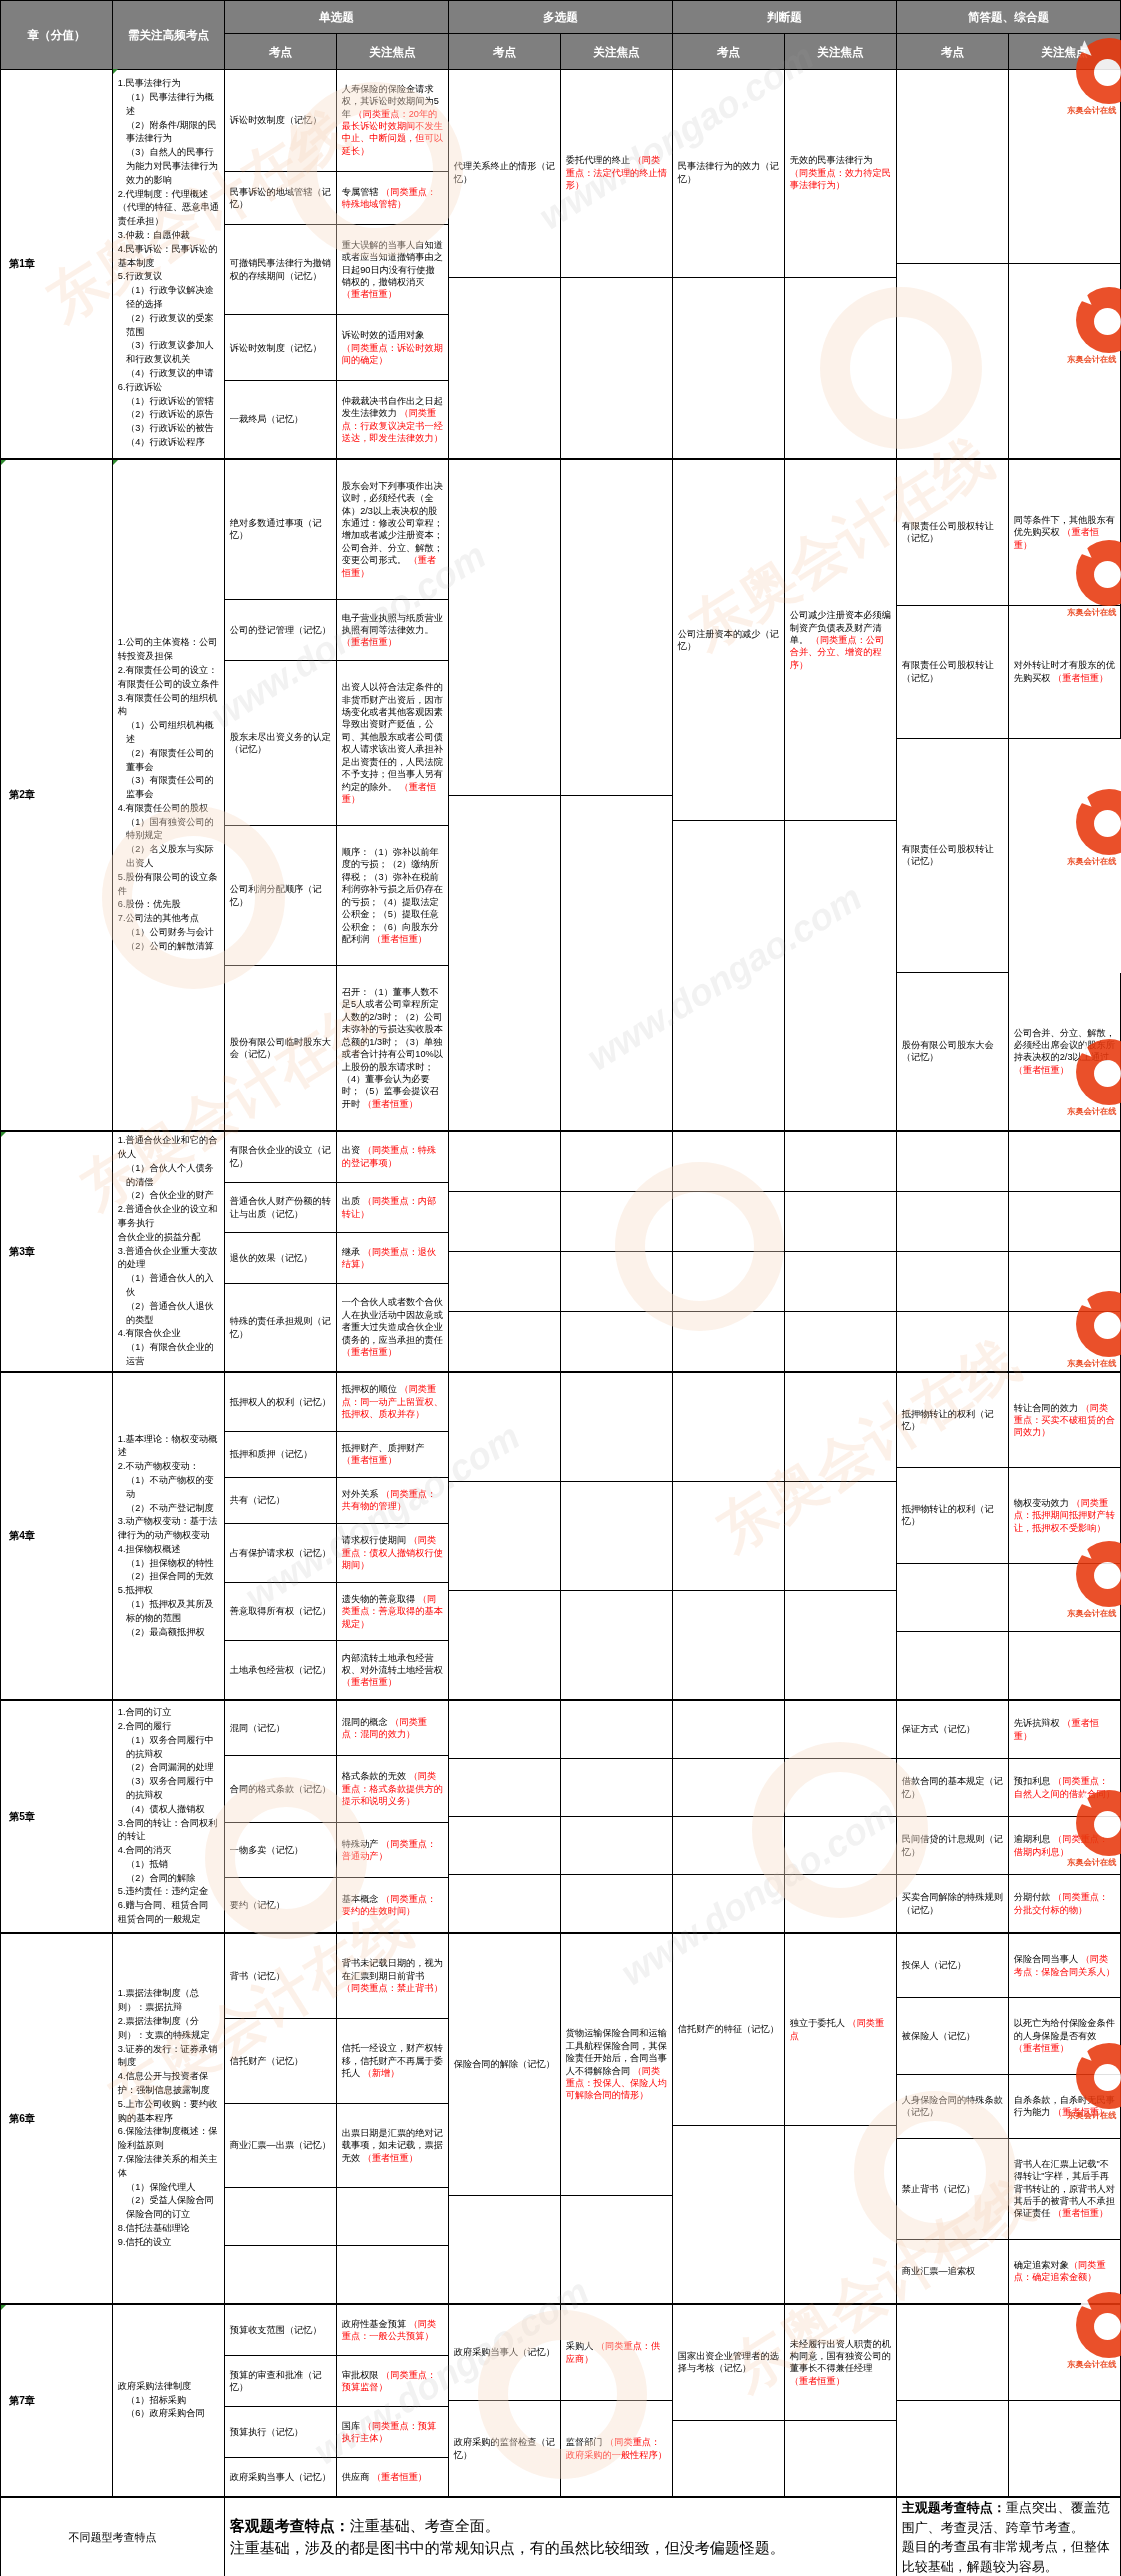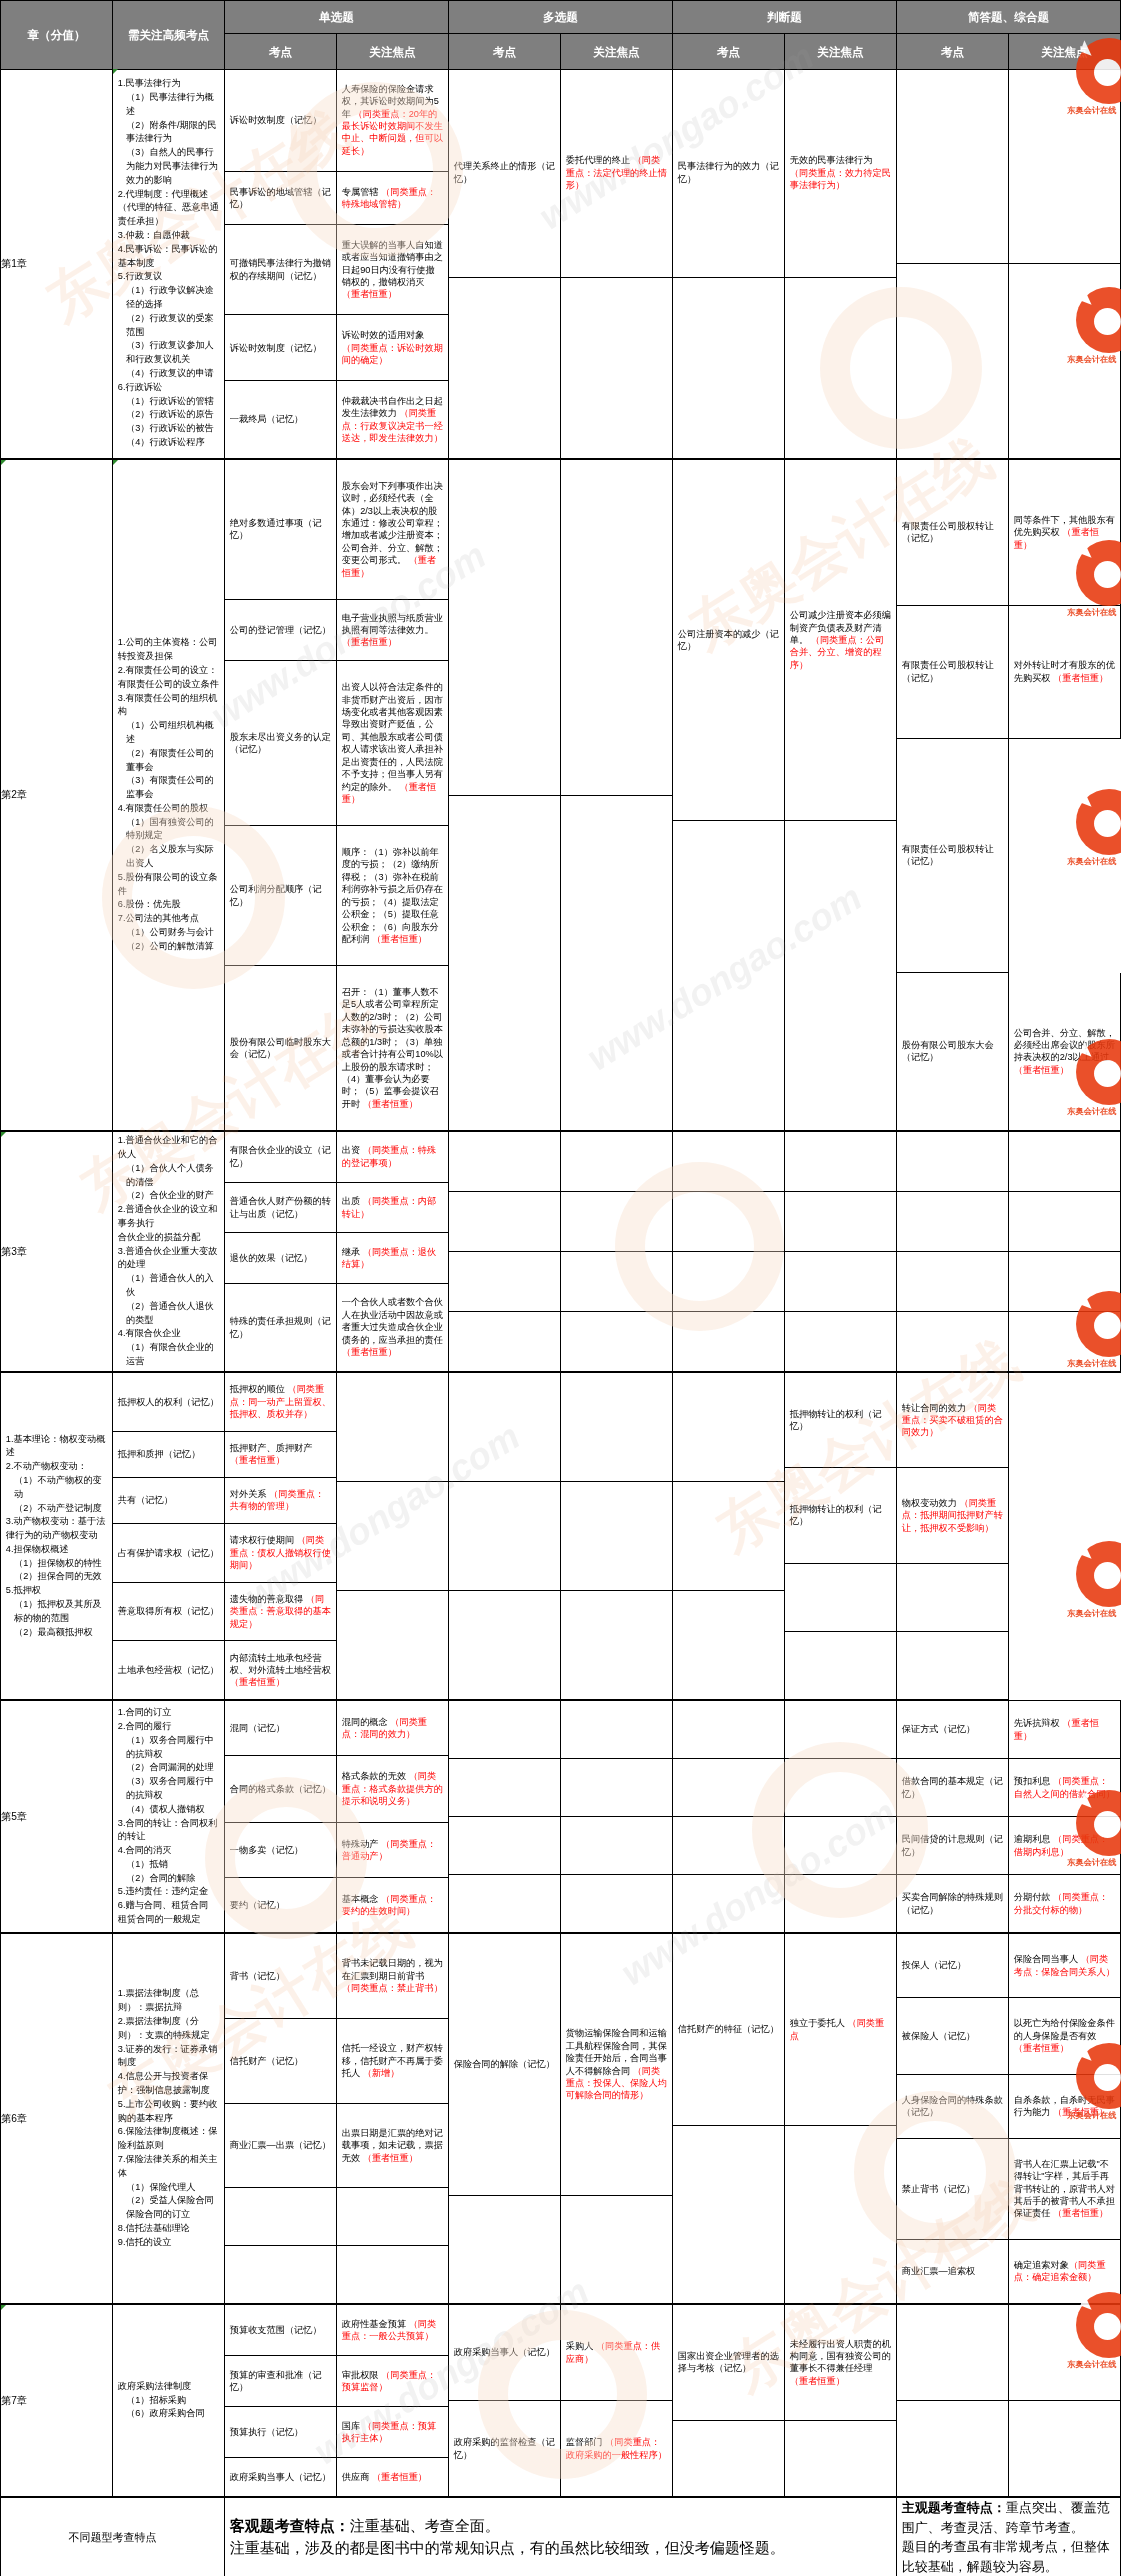--- a/index.html
+++ b/index.html
@@ -12,21 +12,21 @@
      padding:3.4px 4.8px;font-size:9.2px;line-height:1.35;overflow:hidden;position:relative;}
   
   .hc{background:#7f7f7f;color:#fff;font-weight:bold;font-size:11.6px;
       display:flex;align-items:center;justify-content:center;text-align:center;}
   .hdr{height:68px;}
   .hdr .span2r{grid-row:1 / span 2;}
   .hdr{grid-template-rows:33px 36px;}
   .g2{grid-column:span 2;}
   
   .chrow{border-bottom:0.3px solid #000;}
-  .chlabel{display:flex;align-items:center;font-weight:normal;font-size:10.2px;padding-left:0;}
+  .chlabel{display:flex;align-items:center;font-weight:bold;font-size:10.2px;padding-left:8px;}
   .points{display:flex;flex-direction:column;justify-content:center;font-size:9.2px;line-height:1.5;}
   .points .ln{white-space:normal;}
   .points .ind{padding-left:8.2px;}
   .grp{grid-column:span 2;display:flex;flex-direction:column;min-height:0;}
   .entry{display:grid;grid-template-columns:1fr 1fr;flex:1 1 auto;min-height:18px;}
   .entry.longer{flex-grow:2;}
   .ec{display:flex;flex-direction:column;justify-content:center;min-height:0;}
   .tr{color:#ff0000;}
   .tb{color:#000;}
   .mark::before{content:"";position:absolute;top:0;left:0;width:0;height:0;
@@ -461,20 +461,21 @@
             <div class="c ec">
               <span class="tb"></span>
             </div>
             <div class="c ec">
               <div><span class="tb"></span><span class="tr"></span></div>
             </div>
           </div>
         </div>
       </div>
       <div class="row chrow" style="height: 328px;">
+        <div class="c chlabel">第4章</div>
         <div class="c points">
           <div class="ln">1.基本理论：物权变动概述</div>
           <div class="ln">2.不动产物权变动：</div>
           <div class="ln ind">（1）不动产物权的变动</div>
           <div class="ln ind">（2）不动产登记制度</div>
           <div class="ln">3.动产物权变动：基于法律行为的动产物权变动</div>
           <div class="ln">4.担保物权概述</div>
           <div class="ln ind">（1）担保物权的特性</div>
           <div class="ln ind">（2）担保合同的无效</div>
           <div class="ln">5.抵押权</div>

